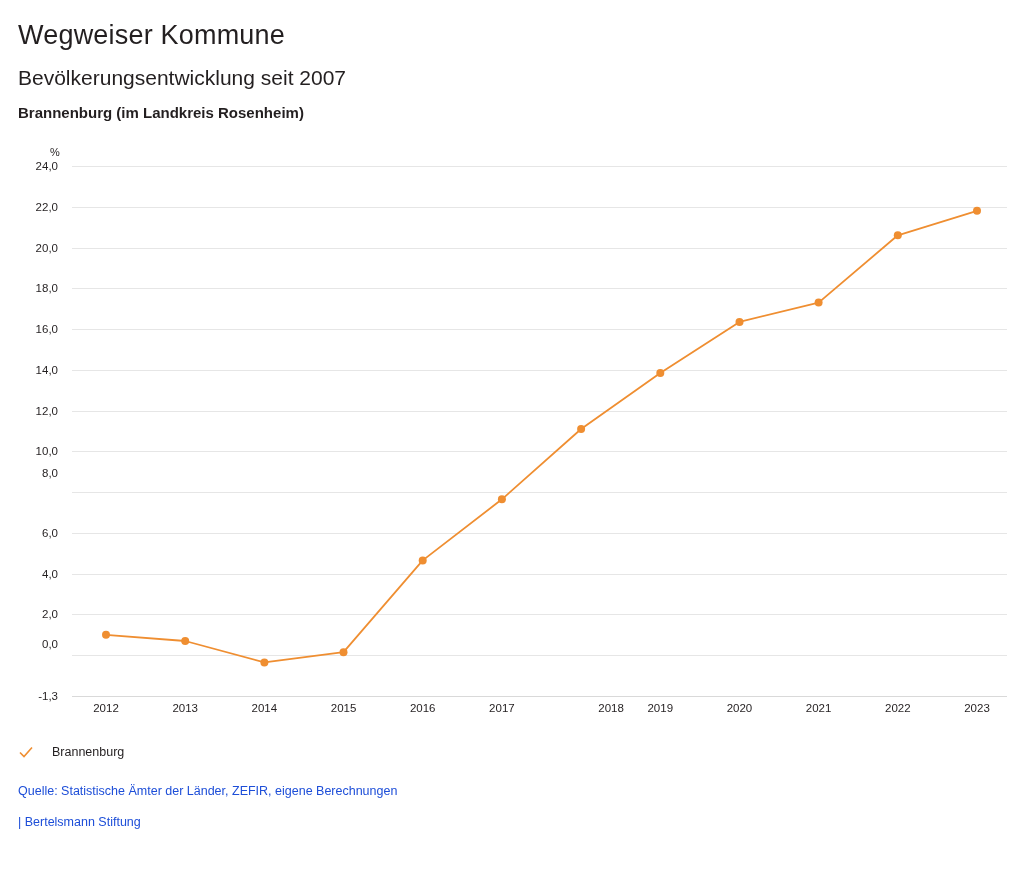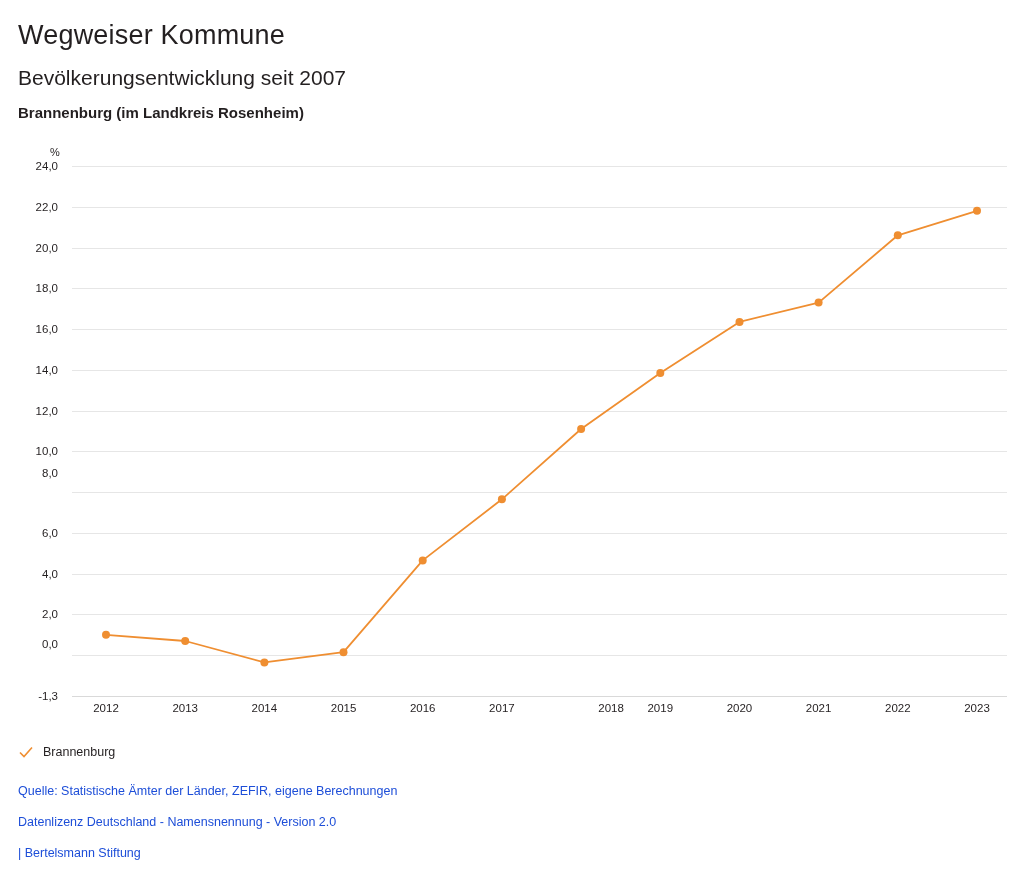--- a/index.html
+++ b/index.html
@@ -112,21 +112,21 @@
     top: 0;
     overflow: visible;
   }
 
   .legend {
     position: absolute;
     left: 18px;
     top: 744px;
     display: flex;
     align-items: center;
-    gap: 9px;
+    gap: 18px;
     font-size: 12.5px;
     color: #231f20;
   }
   .legend .check {
     width: 16px;
     height: 16px;
     display: inline-block;
     position: relative;
   }
   .legend .check svg { display:block; }
@@ -225,17 +225,16 @@
     <span class="check">
       <svg width="16" height="16" viewBox="0 0 16 16">
           <path d="M2 8.5 L6 12.5 L14 3.5" fill="none" stroke="#ef8e31" stroke-width="1.6"></path>
         </svg>
     </span>
     <span>Brannenburg</span>
   </div>
 
   <div class="footnotes">
     <div>Quelle: Statistische Ämter der Länder, ZEFIR, eigene Berechnungen</div>
-    <div>Datenlizenz Deutschland - Namensnennung - Version 2.0</div>
     <div>| Bertelsmann Stiftung</div>
   </div>
 
 </div>
 
 </body></html>

